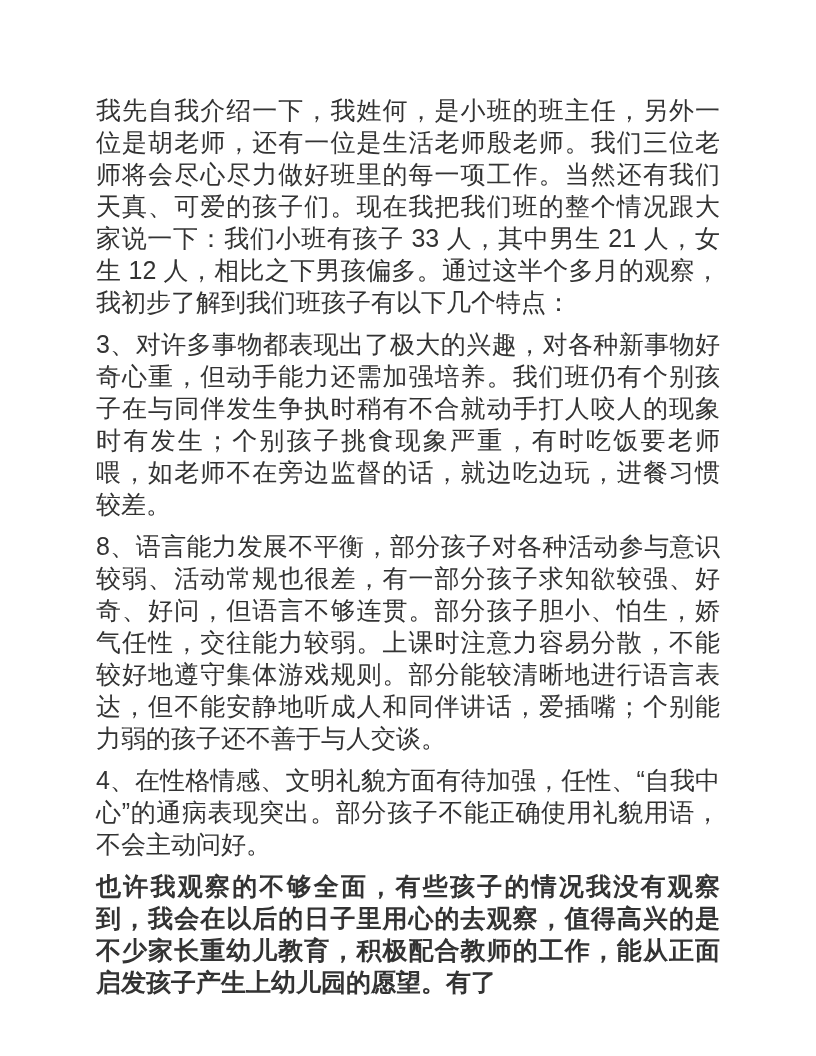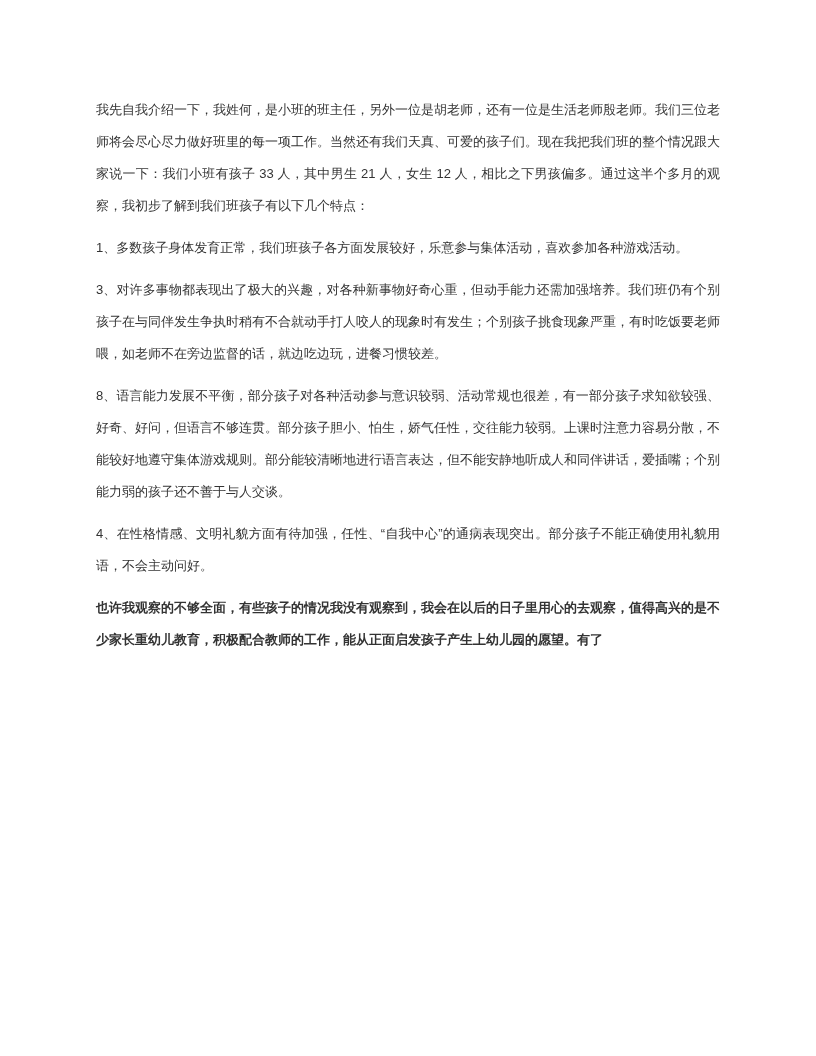--- a/index.html
+++ b/index.html
@@ -15,40 +15,39 @@
     margin: 0 auto;
     background: #ffffff;
     overflow: hidden;
   }
   .doc-body {
     position: absolute;
     top: 94px;
     left: 96px;
     width: 624px;
     font-family: "Liberation Sans", "DejaVu Sans", sans-serif;
-    font-size: 13px;
+    font-size: 25px;
     line-height: 32px;
     color: #333333;
     text-align: justify;
     text-justify: inter-ideograph;
   }
   .para {
     margin: 0 0 10px 0;
     word-break: break-all;
   }
   .para:last-child {
     margin-bottom: 0;
     font-weight: bold;
   }
 </style>
 </head>
 <body>
 
 <div class="page">
   <main class="doc-body">
       <p class="para">我先自我介绍一下，我姓何，是小班的班主任，另外一位是胡老师，还有一位是生活老师殷老师。我们三位老师将会尽心尽力做好班里的每一项工作。当然还有我们天真、可爱的孩子们。现在我把我们班的整个情况跟大家说一下：我们小班有孩子 33 人，其中男生 21 人，女生 12 人，相比之下男孩偏多。通过这半个多月的观察，我初步了解到我们班孩子有以下几个特点：</p>
-      <p class="para">1、多数孩子身体发育正常，我们班孩子各方面发展较好，乐意参与集体活动，喜欢参加各种游戏活动。</p>
       <p class="para">3、对许多事物都表现出了极大的兴趣，对各种新事物好奇心重，但动手能力还需加强培养。我们班仍有个别孩子在与同伴发生争执时稍有不合就动手打人咬人的现象时有发生；个别孩子挑食现象严重，有时吃饭要老师喂，如老师不在旁边监督的话，就边吃边玩，进餐习惯较差。</p>
       <p class="para">8、语言能力发展不平衡，部分孩子对各种活动参与意识较弱、活动常规也很差，有一部分孩子求知欲较强、好奇、好问，但语言不够连贯。部分孩子胆小、怕生，娇气任性，交往能力较弱。上课时注意力容易分散，不能较好地遵守集体游戏规则。部分能较清晰地进行语言表达，但不能安静地听成人和同伴讲话，爱插嘴；个别能力弱的孩子还不善于与人交谈。</p>
       <p class="para">4、在性格情感、文明礼貌方面有待加强，任性、“自我中心”的通病表现突出。部分孩子不能正确使用礼貌用语，不会主动问好。</p>
       <p class="para">也许我观察的不够全面，有些孩子的情况我没有观察到，我会在以后的日子里用心的去观察，值得高兴的是不少家长重幼儿教育，积极配合教师的工作，能从正面启发孩子产生上幼儿园的愿望。有了</p>
     </main>
 </div>
 
 </body></html>

